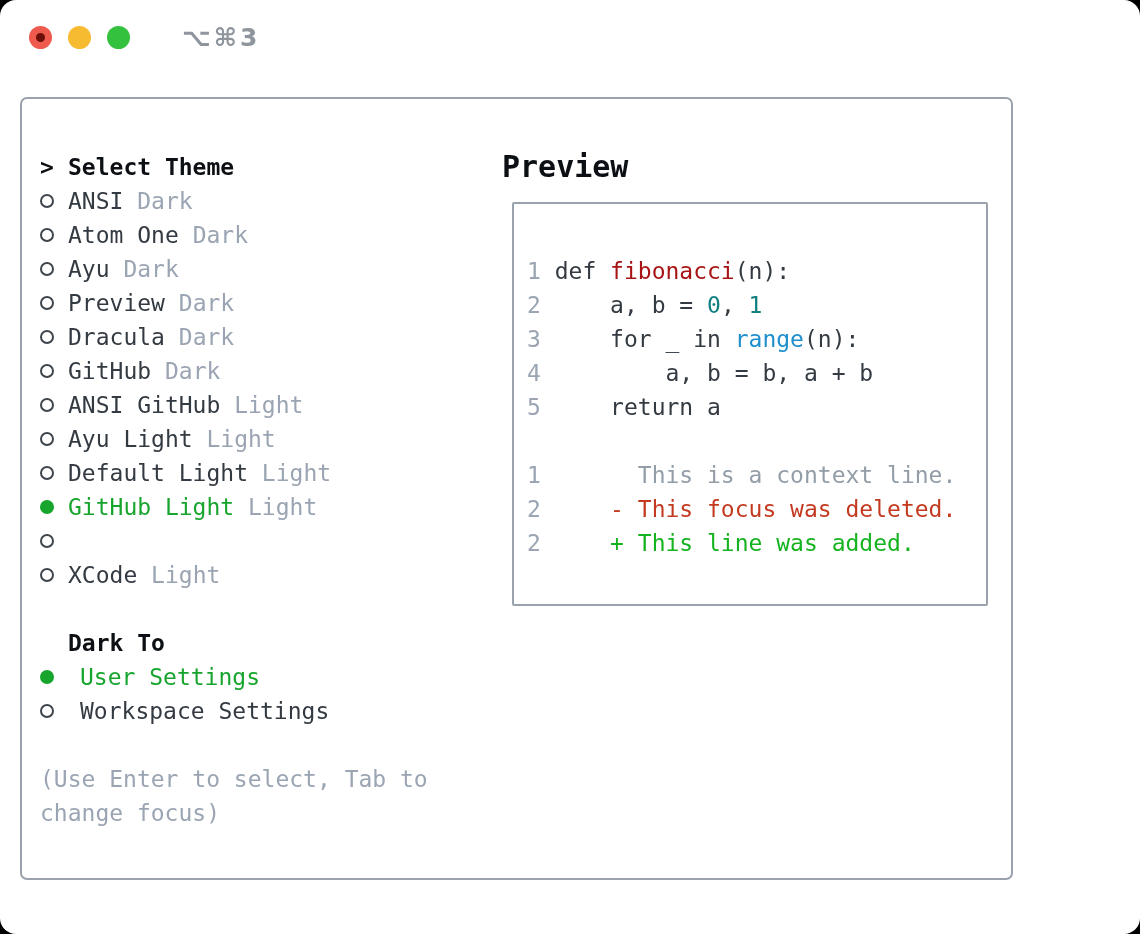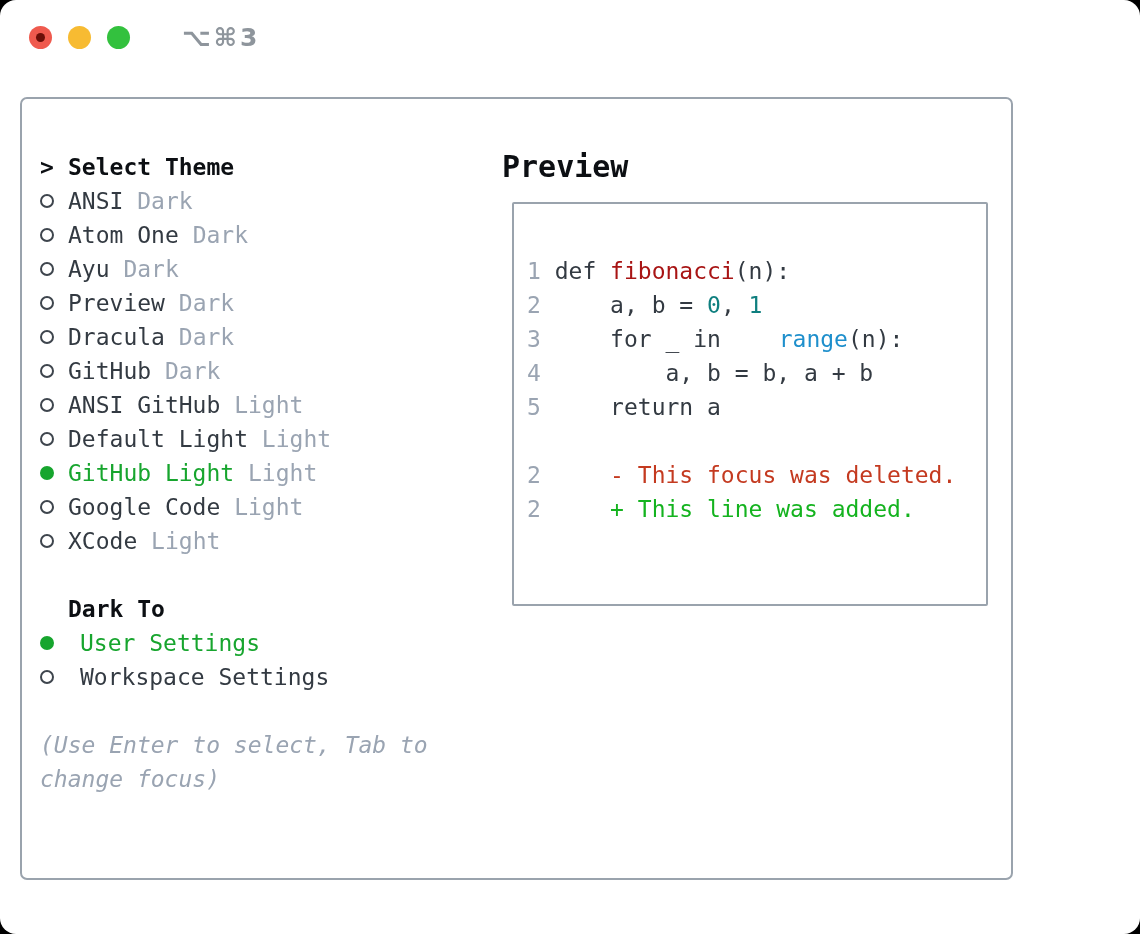--- a/index.html
+++ b/index.html
@@ -47,38 +47,38 @@
   .radio.selected{background:var(--selected-green);border-color:var(--selected-green);}
   .label{white-space:pre;}
   .name{color:var(--text-dark);}
   .name.selected-text{color:var(--selected-green);text-align:center;}
   .variant{color:var(--muted-gray);}
   .apply-label{color:var(--text-dark);margin-left:12px;}
   .apply-label.selected-text{color:var(--selected-green);}
   .spacer{height:34px;}
   .hint{
     font-size:23px;line-height:34px;color:var(--muted-gray);
-    width:412px;white-space:normal;word-break:normal;font-style:italic;
+    width:412px;white-space:normal;word-break:normal;
   }
   
   .preview-title{
     font-size:30px;font-weight:bold;height:34px;line-height:34px;
     color:var(--heading-black);white-space:pre;
   }
   .preview-box{
     margin-left:10px;margin-top:18px;width:476px;height:404px;
     border:2px solid var(--border-gray);border-radius:2px;box-sizing:border-box;
     padding:50px 12px 0 13px;background:#fff;overflow:hidden;
   }
   .code-line{height:34px;line-height:34px;font-size:23px;white-space:pre;}
   .seg-linenum{color:var(--muted-gray);}
   .seg-plain{color:var(--text-dark);}
   .seg-function{color:var(--function-red);}
   .seg-number{color:var(--number-teal);}
-  .seg-builtin{color:var(--builtin-blue);margin-left:44px;}
+  .seg-builtin{color:var(--builtin-blue);}
   .seg-context{color:var(--context-gray);}
   .seg-deleted{color:var(--deleted-red);}
   .seg-added{color:var(--added-green);}
 </style>
 </head>
 <body>
 
 <div class="window">
 
   <div class="titlebar">
@@ -140,33 +140,38 @@
           <div class="row">
             <span class="marker">
               <span class="radio"></span>
             </span>
             <span class="label"><span class="name">ANSI GitHub</span><span class="variant"> Light</span></span>
           </div>
           <div class="row">
             <span class="marker">
               <span class="radio"></span>
             </span>
+            <span class="label"><span class="name">Ayu Light</span><span class="variant"> Light</span></span>
+          </div>
+          <div class="row">
+            <span class="marker">
+              <span class="radio"></span>
+            </span>
             <span class="label"><span class="name">Default Light</span><span class="variant"> Light</span></span>
           </div>
           <div class="row">
             <span class="marker">
               <span class="radio selected"></span>
             </span>
             <span class="label"><span class="name selected-text">GitHub Light</span><span class="variant"> Light</span></span>
           </div>
           <div class="row">
             <span class="marker">
               <span class="radio"></span>
             </span>
-            <span class="label"><span class="name">Google Code</span><span class="variant"> Light</span></span>
           </div>
           <div class="row">
             <span class="marker">
               <span class="radio"></span>
             </span>
             <span class="label"><span class="name">XCode</span><span class="variant"> Light</span></span>
           </div>
         </div>
 
       <div class="spacer"></div>
@@ -199,20 +204,21 @@
     <div class="right-col">
       <div class="preview-title">Preview</div>
       <div class="preview-box">
         <div id="code-block">
             <div class="code-line"><span class="seg-linenum">1 </span><span class="seg-plain">def </span><span class="seg-function">fibonacci</span><span class="seg-plain">(n):</span></div>
             <div class="code-line"><span class="seg-linenum">2 </span><span class="seg-plain">    a, b = </span><span class="seg-number">0</span><span class="seg-plain">, </span><span class="seg-number">1</span></div>
             <div class="code-line"><span class="seg-linenum">3 </span><span class="seg-plain">    for _ in </span><span class="seg-builtin">range</span><span class="seg-plain">(n):</span></div>
             <div class="code-line"><span class="seg-linenum">4 </span><span class="seg-plain">        a, b = b, a + b</span></div>
             <div class="code-line"><span class="seg-linenum">5 </span><span class="seg-plain">    return a</span></div>
             <div class="code-line"></div>
+            <div class="code-line"><span class="seg-linenum">1 </span><span class="seg-context">      This is a context line.</span></div>
             <div class="code-line"><span class="seg-linenum">2 </span><span class="seg-deleted">    - This focus was deleted.</span></div>
             <div class="code-line"><span class="seg-linenum">2 </span><span class="seg-added">    + This line was added.</span></div>
           </div>
       </div>
     </div>
 
   </div>
 </div>
 
 </body></html>

